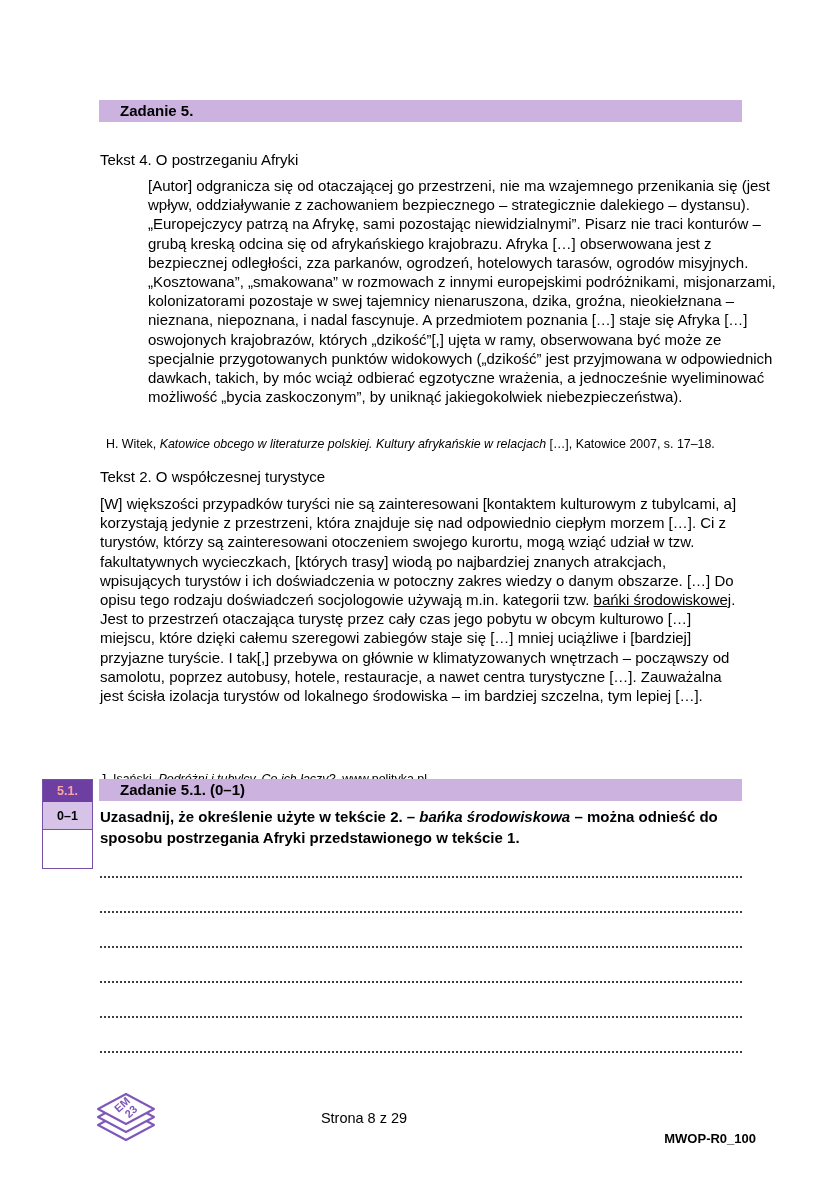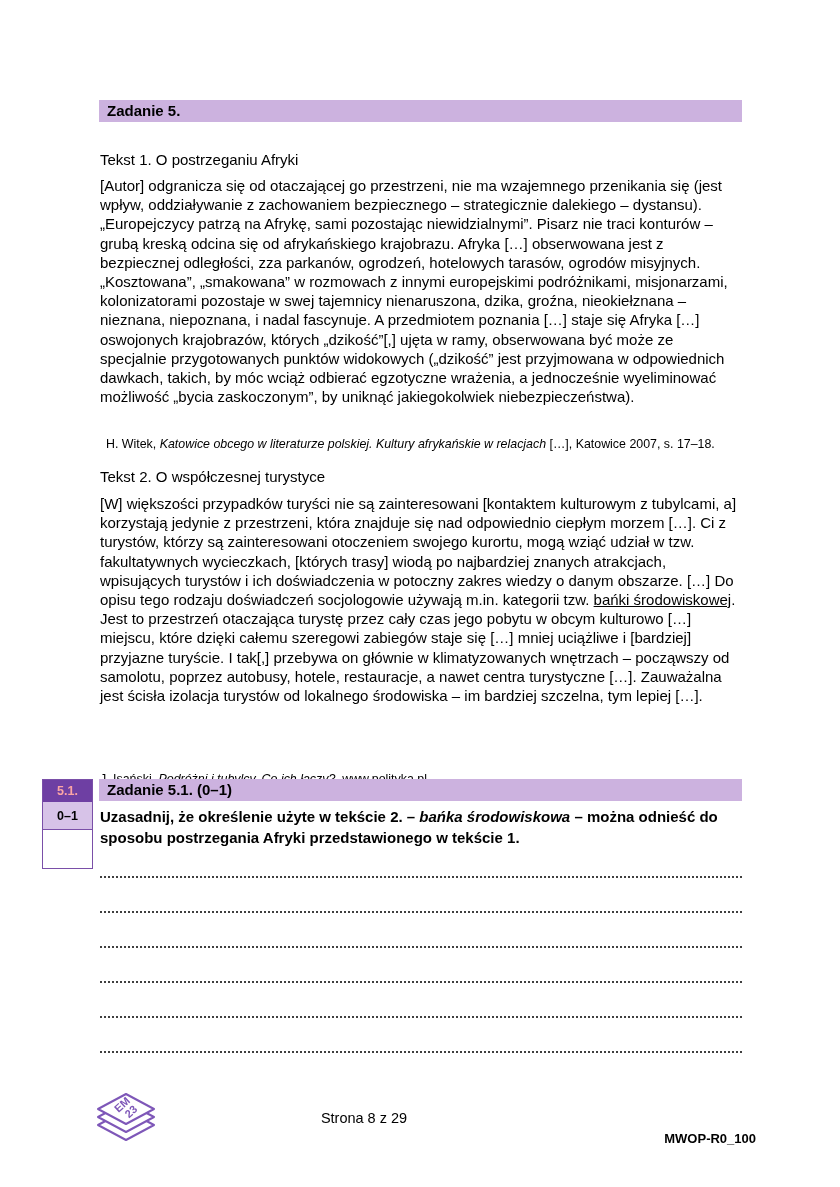--- a/index.html
+++ b/index.html
@@ -14,41 +14,41 @@
   }
   .task-bar {
     position: absolute;
     left: 99px;
     width: 643px;
     height: 22px;
     background: #ccb2df;
     font-size: 15px;
     font-weight: bold;
     line-height: 22px;
-    padding-left: 8px;
+    padding-left: 21px;
   }
   .bar-z5 { top: 100px; }
   .bar-z51 { top: 779px; }
   .tekst-heading {
     position: absolute;
     left: 100px;
     font-size: 15px;
     line-height: 19px;
   }
   .heading-1 { top: 150px; }
   .heading-2 { top: 467px; }
   .body-para {
     position: absolute;
     left: 100px;
     width: 644px;
     font-size: 15px;
     line-height: 19.2px;
     text-align: left;
   }
-  .para-1 { top: 176px; }
+  .para-1 { top: 176px; margin-left: 48px; }
   .para-2 { top: 494px; }
   .citation {
     position: absolute;
     font-size: 12.4px;
     line-height: 15px;
   }
   .cit-1 { left: 106px; top: 437px; width: 640px; }
   .cit-2 { left: 100px; top: 772px; width: 642px; text-align: left; }
   .italic { font-style: italic; }
   .underline { text-decoration: underline; }
@@ -127,21 +127,21 @@
 </style>
 </head>
 <body>
 
 <div class="page">
 
   <div class="task-bar bar-z5">
     <span>Zadanie 5.</span>
   </div>
 
-  <div class="tekst-heading heading-1">Tekst 1. O postrzeganiu Afryki</div>
+  <div class="tekst-heading heading-1">Tekst 4. O postrzeganiu Afryki</div>
 
   <div class="body-para para-1">[Autor] odgranicza się od otaczającej go przestrzeni, nie ma wzajemnego przenikania się (jest wpływ, oddziaływanie z zachowaniem bezpiecznego – strategicznie dalekiego – dystansu). „Europejczycy patrzą na Afrykę, sami pozostając niewidzialnymi”. Pisarz nie traci konturów – grubą kreską odcina się od afrykańskiego krajobrazu. Afryka […] obserwowana jest z bezpiecznej odległości, zza parkanów, ogrodzeń, hotelowych tarasów, ogrodów misyjnych. „Kosztowana”, „smakowana” w rozmowach z innymi europejskimi podróżnikami, misjonarzami, kolonizatorami pozostaje w swej tajemnicy nienaruszona, dzika, groźna, nieokiełznana – nieznana, niepoznana, i nadal fascynuje. A przedmiotem poznania […] staje się Afryka […] oswojonych krajobrazów, których „dzikość”[,] ujęta w ramy, obserwowana być może ze specjalnie przygotowanych punktów widokowych („dzikość” jest przyjmowana w odpowiednich dawkach, takich, by móc wciąż odbierać egzotyczne wrażenia, a jednocześnie wyeliminować możliwość „bycia zaskoczonym”, by uniknąć jakiegokolwiek niebezpieczeństwa).</div>
 
   <div class="citation cit-1"><span>H. Witek, </span><span class="italic">Katowice obcego w literaturze polskiej. Kultury afrykańskie w relacjach</span><span> […], Katowice 2007, s. 17–18.</span></div>
 
   <div class="tekst-heading heading-2">Tekst 2. O współczesnej turystyce</div>
 
   <div class="body-para para-2"><span>[W] większości przypadków turyści nie są zainteresowani [kontaktem kulturowym z tubylcami, a] korzystają jedynie z przestrzeni, która znajduje się nad odpowiednio ciepłym morzem […]. Ci z turystów, którzy są zainteresowani otoczeniem swojego kurortu, mogą wziąć udział w tzw. fakultatywnych wycieczkach, [których trasy] wiodą po najbardziej znanych atrakcjach, wpisujących turystów i ich doświadczenia w potoczny zakres wiedzy o danym obszarze. […] Do opisu tego rodzaju doświadczeń socjologowie używają m.in. kategorii tzw. </span><span class="underline">bańki środowiskowej</span><span>. Jest to przestrzeń otaczająca turystę przez cały czas jego pobytu w obcym kulturowo […] miejscu, które dzięki całemu szeregowi zabiegów staje się […] mniej uciążliwe i [bardziej] przyjazne turyście. I tak[,] przebywa on głównie w klimatyzowanych wnętrzach – począwszy od samolotu, poprzez autobusy, hotele, restauracje, a nawet centra turystyczne […]. Zauważalna jest ścisła izolacja turystów od lokalnego środowiska – im bardziej szczelna, tym lepiej […].</span></div>
 
   <div class="citation cit-2"><span>J. Isański, </span><span class="italic">Podróżni i tubylcy. Co ich łączy?</span><span>, www.polityka.pl</span></div>

